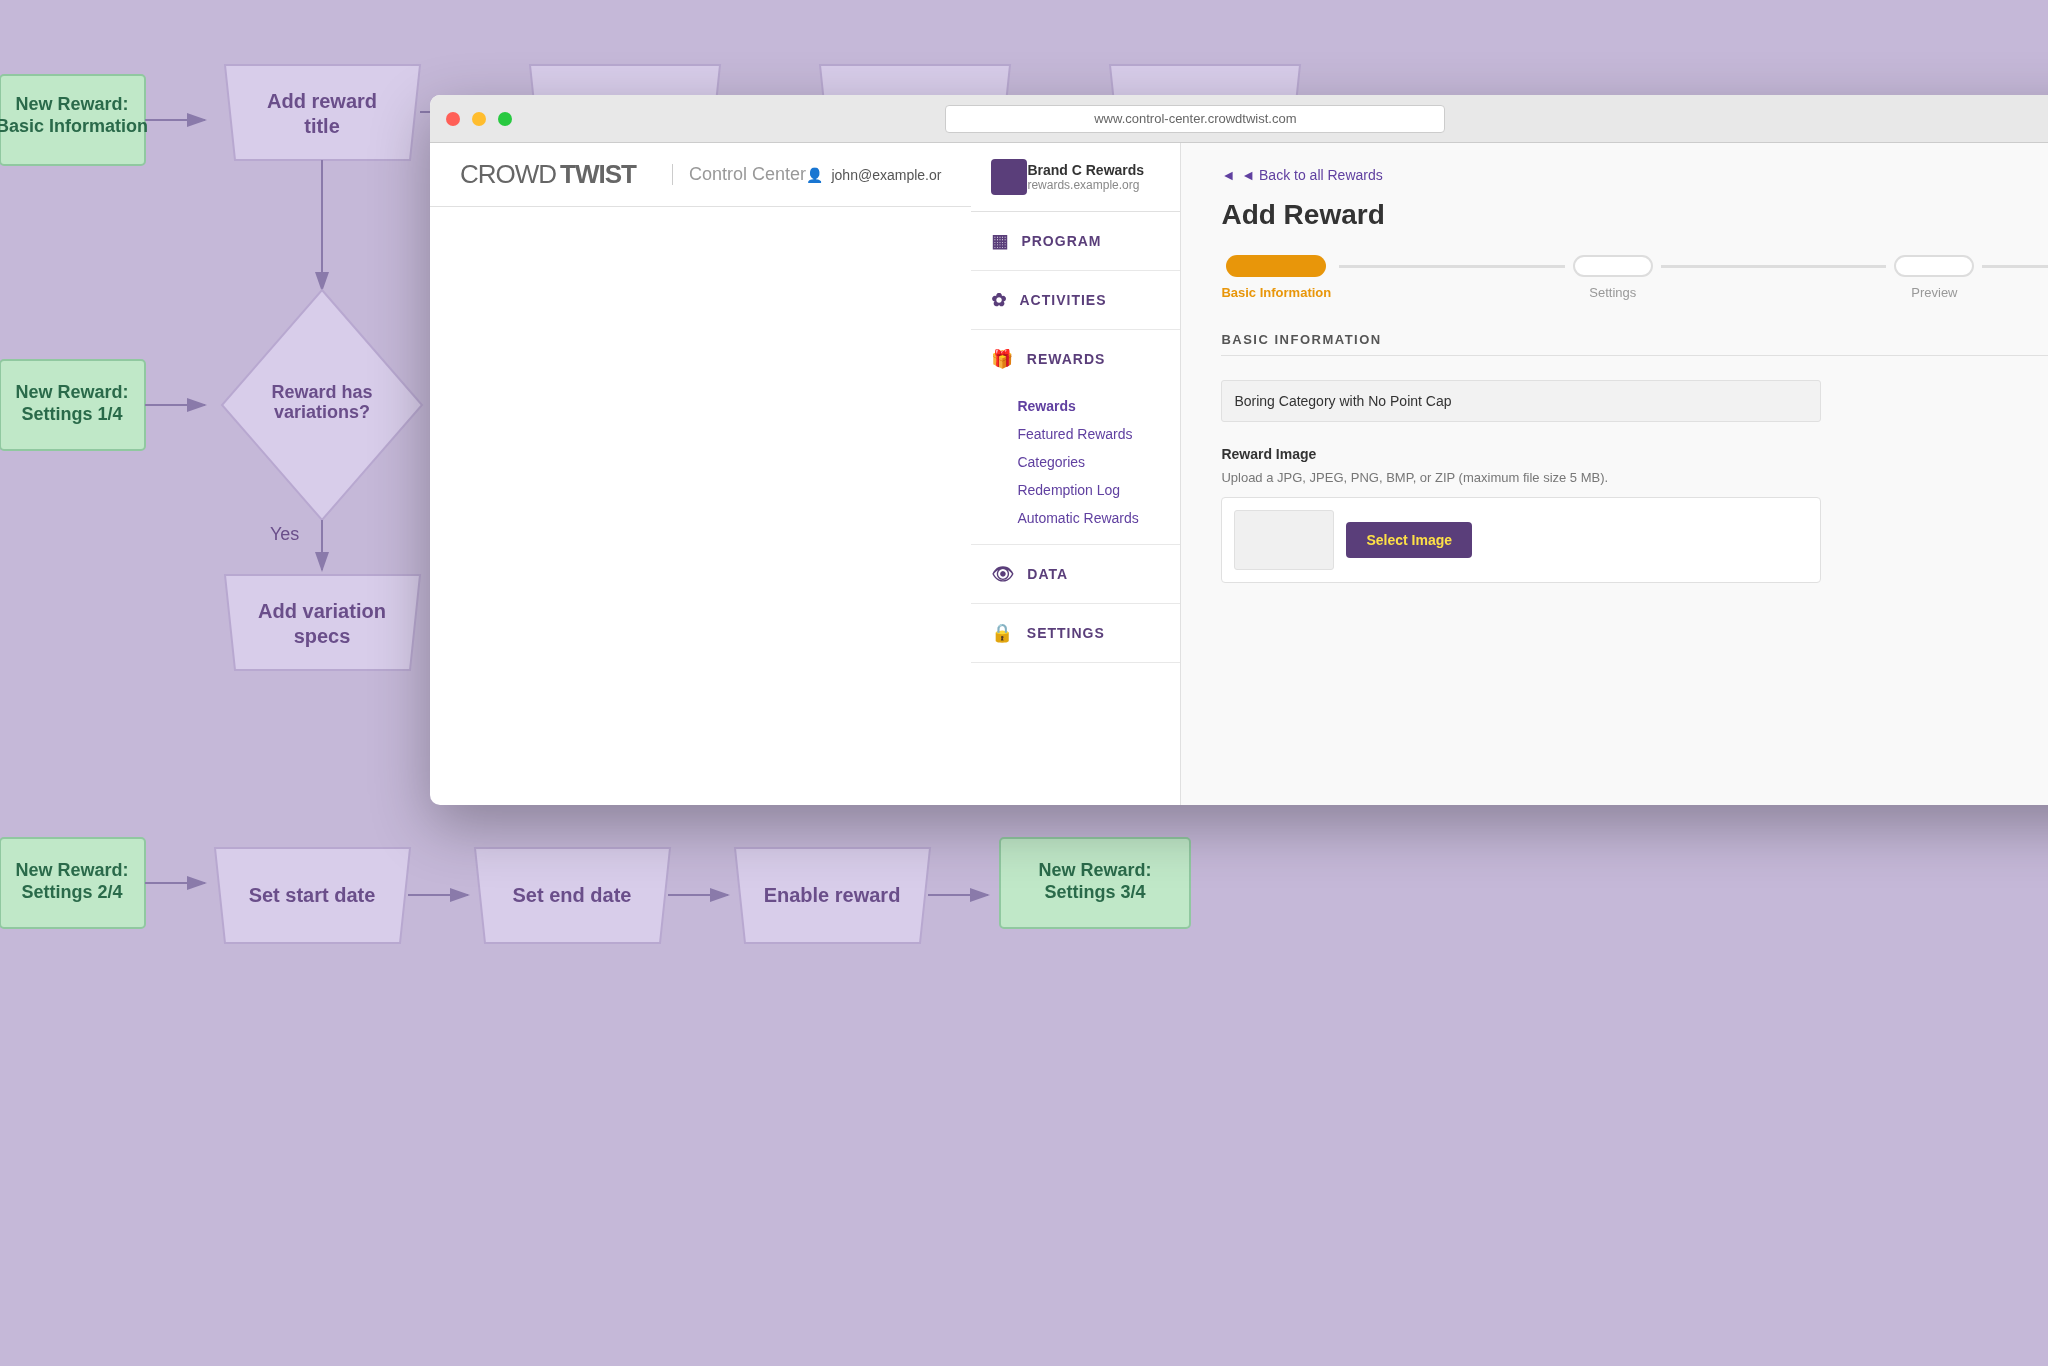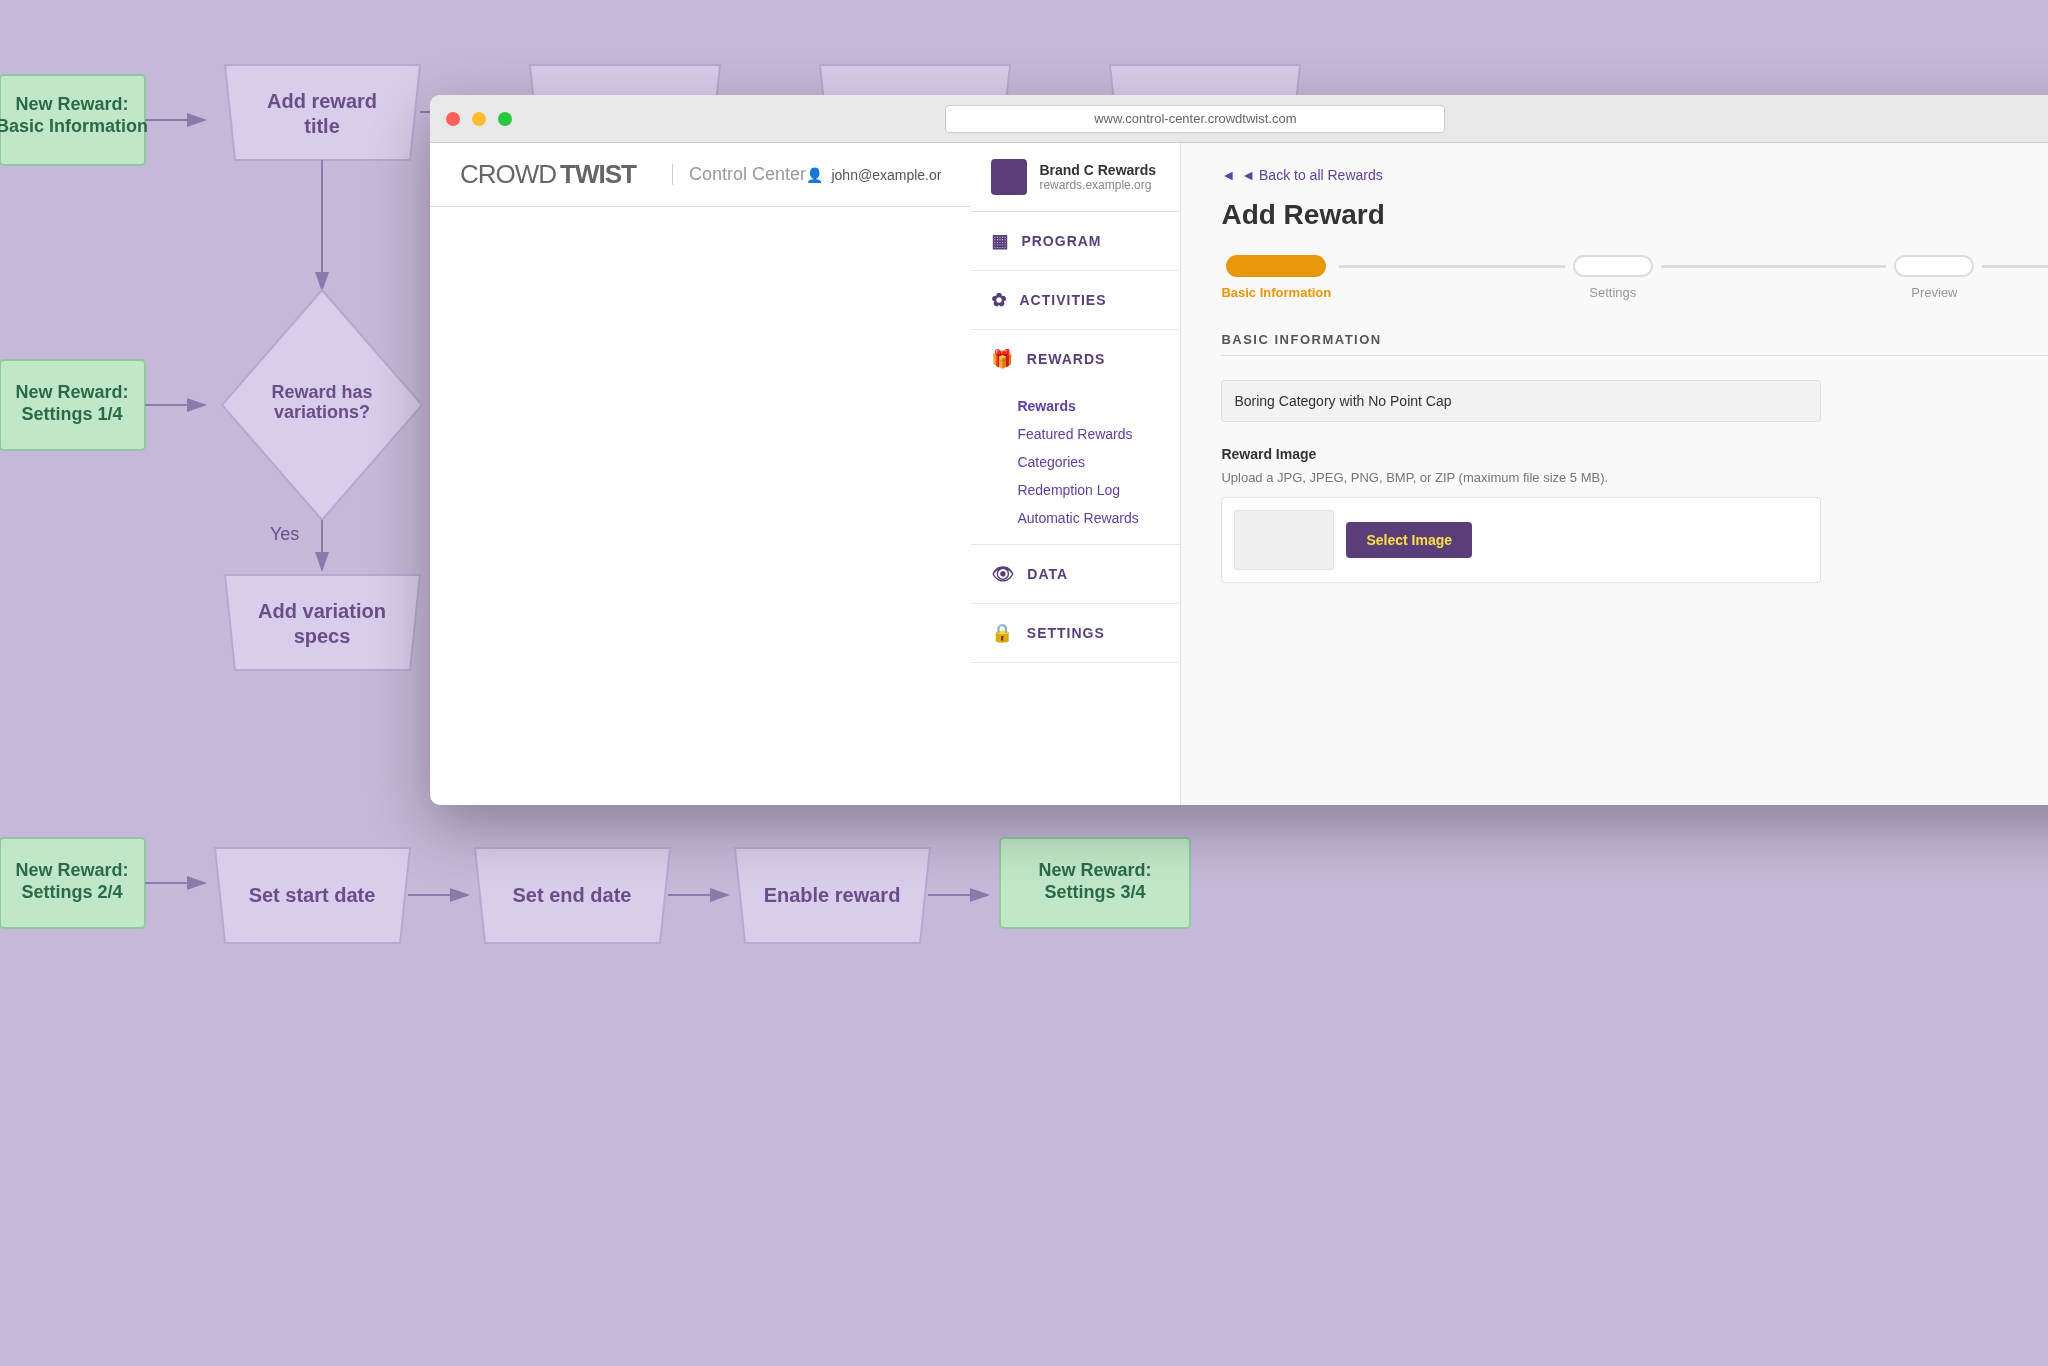--- a/index.html
+++ b/index.html
@@ -135,21 +135,20 @@
       min-width: 210px;
       background: #fff;
       border-right: 1px solid #e0e0e0;
       overflow-y: auto;
     }
 
     .brand-section {
       padding: 16px 20px;
       display: flex;
       align-items: center;
-      gap: 12px;
       border-bottom: 1px solid #e0e0e0;
     }
 
     .brand-icon {
       width: 36px;
       height: 36px;
       background: #5a3e7a;
       border-radius: 4px;
     }
 

